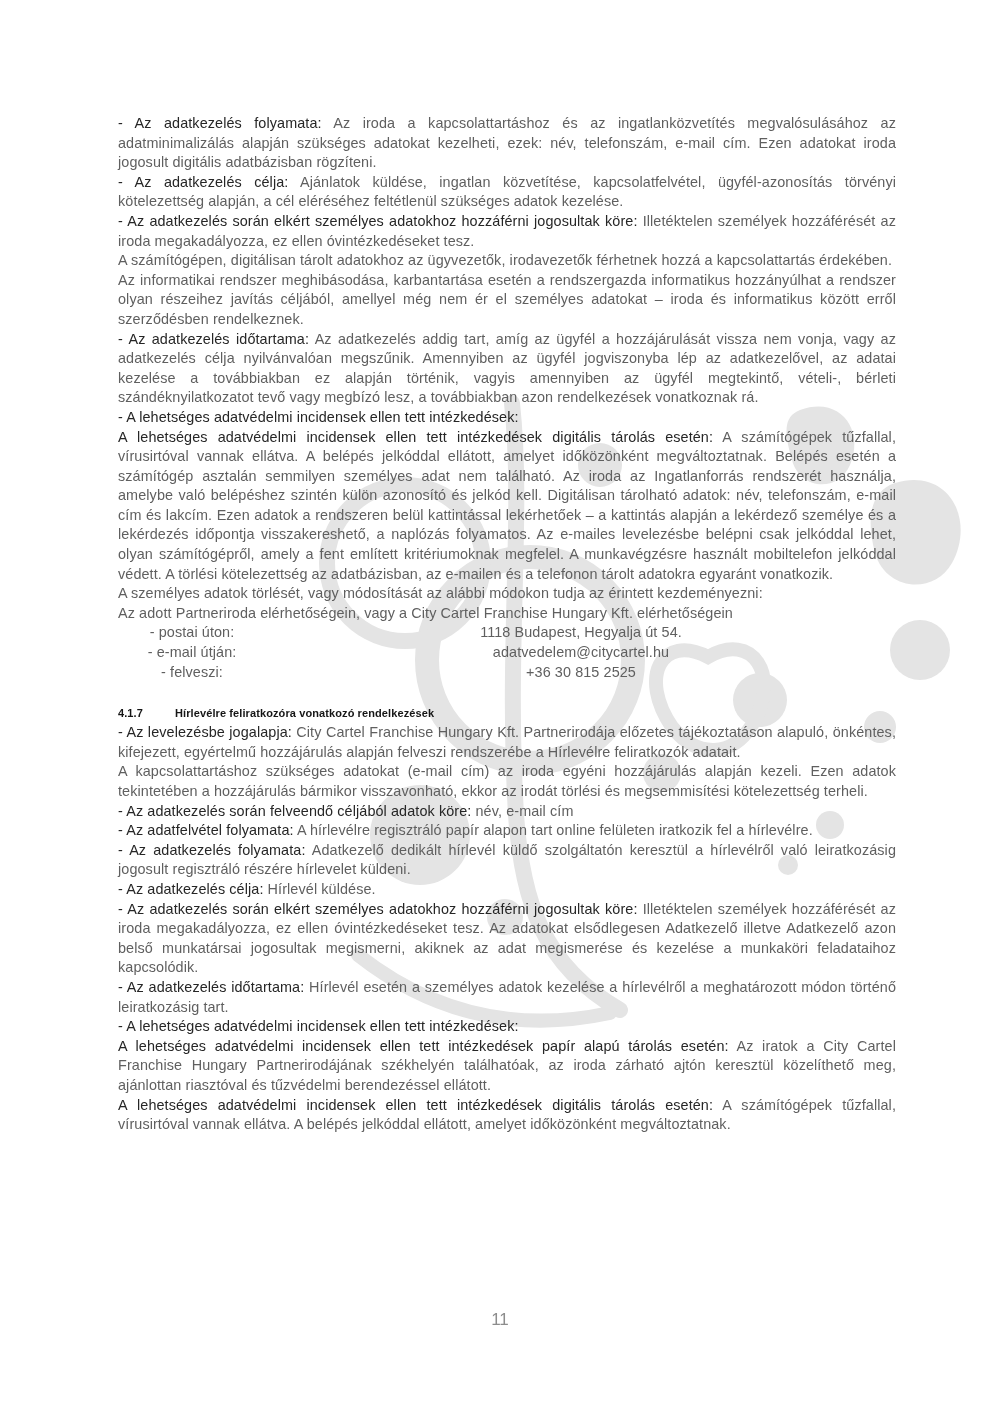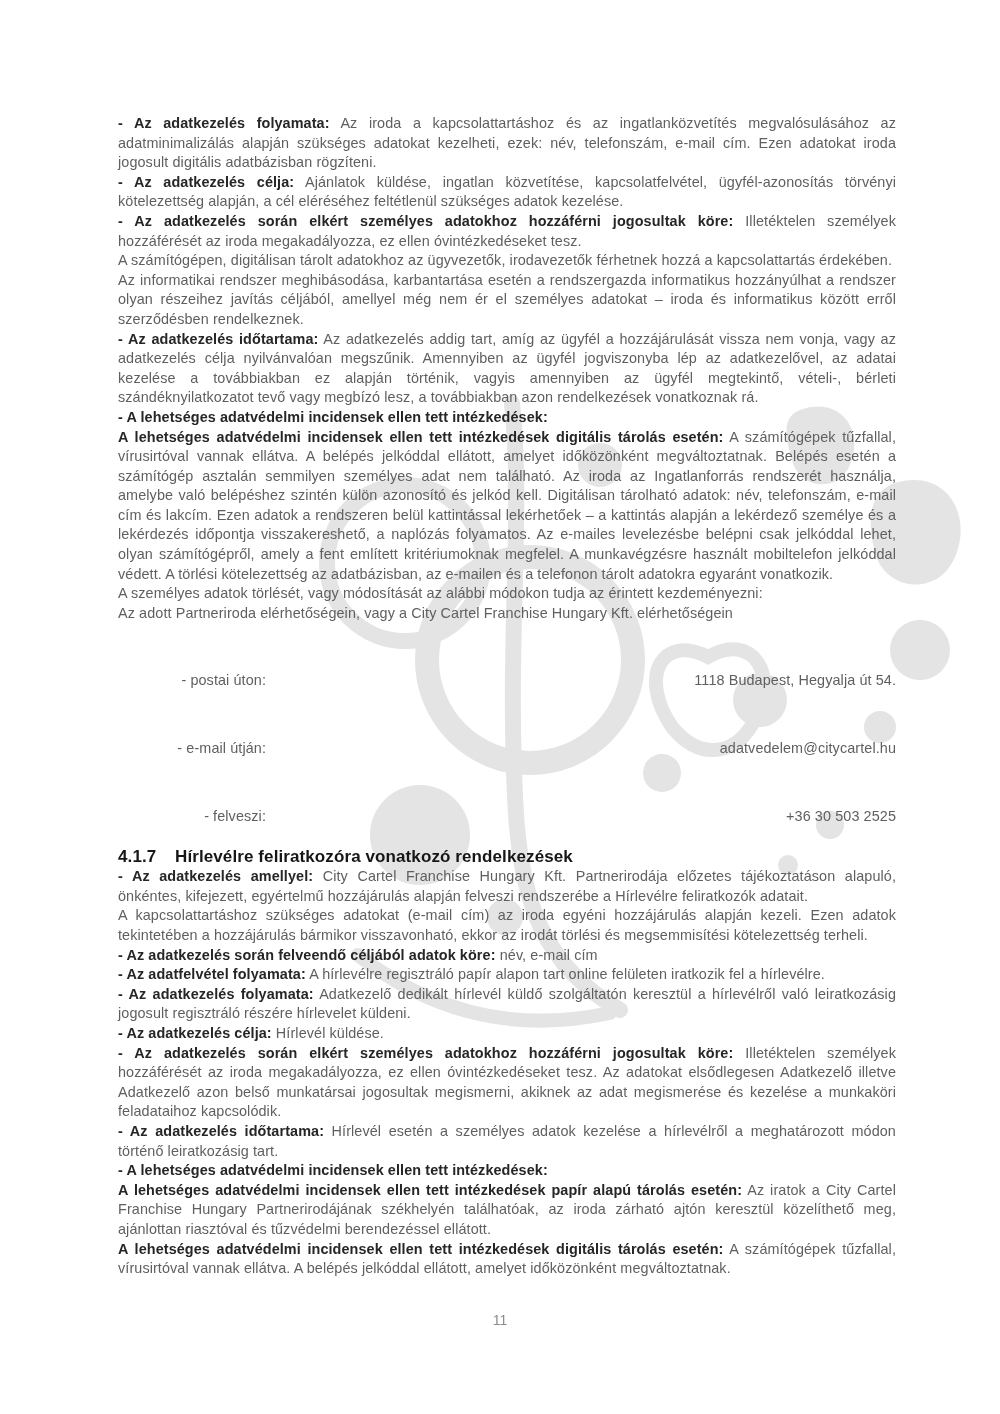--- a/index.html
+++ b/index.html
@@ -25,36 +25,36 @@
   }
   .text-col{
     position:absolute;left:118px;top:114px;width:778px;
     z-index:1;
     font-size:14.4px;line-height:19.6px;
     letter-spacing:0.1px;
     color:var(--body-text);
     text-align:justify;
   }
   .para{margin:0;}
-  .para strong{color:var(--bold-text);font-weight:bold;margin-top:19px;}
+  .para strong{color:var(--bold-text);font-weight:normal;margin-top:19px;}
   .heading{
     margin:21px 0 0 0;
-    font-size:17px;line-height:20px;
+    font-size:11px;line-height:20px;
     text-align:left;
   }
   .heading strong{color:var(--heading-text);font-weight:bold;}
   .heading .hnum{display:inline-block;width:57px;}
-  .contact-row{display:flex;text-align:right;margin-top:48px;}
+  .contact-row{display:flex;text-align:center;}
   .contact-label{width:148px;flex:0 0 148px;}
   .contact-value{flex:1;}
   .footer{
     position:absolute;left:0;top:1313px;width:100%;
     z-index:1;
     text-align:center;
-    font-size:14px;line-height:14px;
+    font-size:17px;line-height:14px;
     color:var(--page-number);
   }
 </style>
 </head>
 <body>
 
 <div class="page">
 
   <svg class="watermark" width="680" height="660" viewBox="0 0 680 660" aria-hidden="true">
     <g fill="currentColor" stroke="none">
@@ -93,24 +93,24 @@
       <div class="contact-row">
         <span class="contact-label">- postai úton:</span>
         <span class="contact-value">1118 Budapest, Hegyalja út 54.</span>
       </div>
       <div class="contact-row">
         <span class="contact-label">- e-mail útján:</span>
         <span class="contact-value">adatvedelem@citycartel.hu</span>
       </div>
       <div class="contact-row">
         <span class="contact-label">- felveszi:</span>
-        <span class="contact-value">+36 30 503 2525</span>
+        <span class="contact-value">+36 30 815 2525</span>
       </div>
       <p class="heading"><strong class="hnum">4.1.7</strong><strong>Hírlevélre feliratkozóra vonatkozó rendelkezések</strong></p>
-      <p class="para"><strong>- Az adatkezelés amellyel:</strong> <span>City Cartel Franchise Hungary Kft. Partnerirodája előzetes tájékoztatáson alapuló, önkéntes, kifejezett, egyértelmű hozzájárulás alapján felveszi rendszerébe a Hírlevélre feliratkozók adatait.</span></p>
+      <p class="para"><strong>- Az levelezésbe jogalapja:</strong> <span>City Cartel Franchise Hungary Kft. Partnerirodája előzetes tájékoztatáson alapuló, önkéntes, kifejezett, egyértelmű hozzájárulás alapján felveszi rendszerébe a Hírlevélre feliratkozók adatait.</span></p>
       <p class="para"><span>A kapcsolattartáshoz szükséges adatokat (e-mail cím) az iroda egyéni hozzájárulás alapján kezeli. Ezen adatok tekintetében a hozzájárulás bármikor visszavonható, ekkor az irodát törlési és megsemmisítési kötelezettség terheli.</span></p>
       <p class="para"><strong>- Az adatkezelés során felveendő céljából adatok köre:</strong> <span>név, e-mail cím</span></p>
       <p class="para"><strong>- Az adatfelvétel folyamata:</strong> <span>A hírlevélre regisztráló papír alapon tart online felületen iratkozik fel a hírlevélre.</span></p>
       <p class="para"><strong>- Az adatkezelés folyamata:</strong> <span>Adatkezelő dedikált hírlevél küldő szolgáltatón keresztül a hírlevélről való leiratkozásig jogosult regisztráló részére hírlevelet küldeni.</span></p>
       <p class="para"><strong>- Az adatkezelés célja:</strong> <span>Hírlevél küldése.</span></p>
       <p class="para"><strong>- Az adatkezelés során elkért személyes adatokhoz hozzáférni jogosultak köre:</strong> <span>Illetéktelen személyek hozzáférését az iroda megakadályozza, ez ellen óvintézkedéseket tesz. Az adatokat elsődlegesen Adatkezelő illetve Adatkezelő azon belső munkatársai jogosultak megismerni, akiknek az adat megismerése és kezelése a munkaköri feladataihoz kapcsolódik.</span></p>
       <p class="para"><strong>- Az adatkezelés időtartama:</strong> <span>Hírlevél esetén a személyes adatok kezelése a hírlevélről a meghatározott módon történő leiratkozásig tart.</span></p>
       <p class="para"><strong>- A lehetséges adatvédelmi incidensek ellen tett intézkedések:</strong></p>
       <p class="para"><strong>A lehetséges adatvédelmi incidensek ellen tett intézkedések papír alapú tárolás esetén:</strong> <span>Az iratok a City Cartel Franchise Hungary Partnerirodájának székhelyén találhatóak, az iroda zárható ajtón keresztül közelíthető meg, ajánlottan riasztóval és tűzvédelmi berendezéssel ellátott.</span></p>
       <p class="para"><strong>A lehetséges adatvédelmi incidensek ellen tett intézkedések digitális tárolás esetén:</strong> <span>A számítógépek tűzfallal, vírusirtóval vannak ellátva. A belépés jelkóddal ellátott, amelyet időközönként megváltoztatnak.</span></p>

